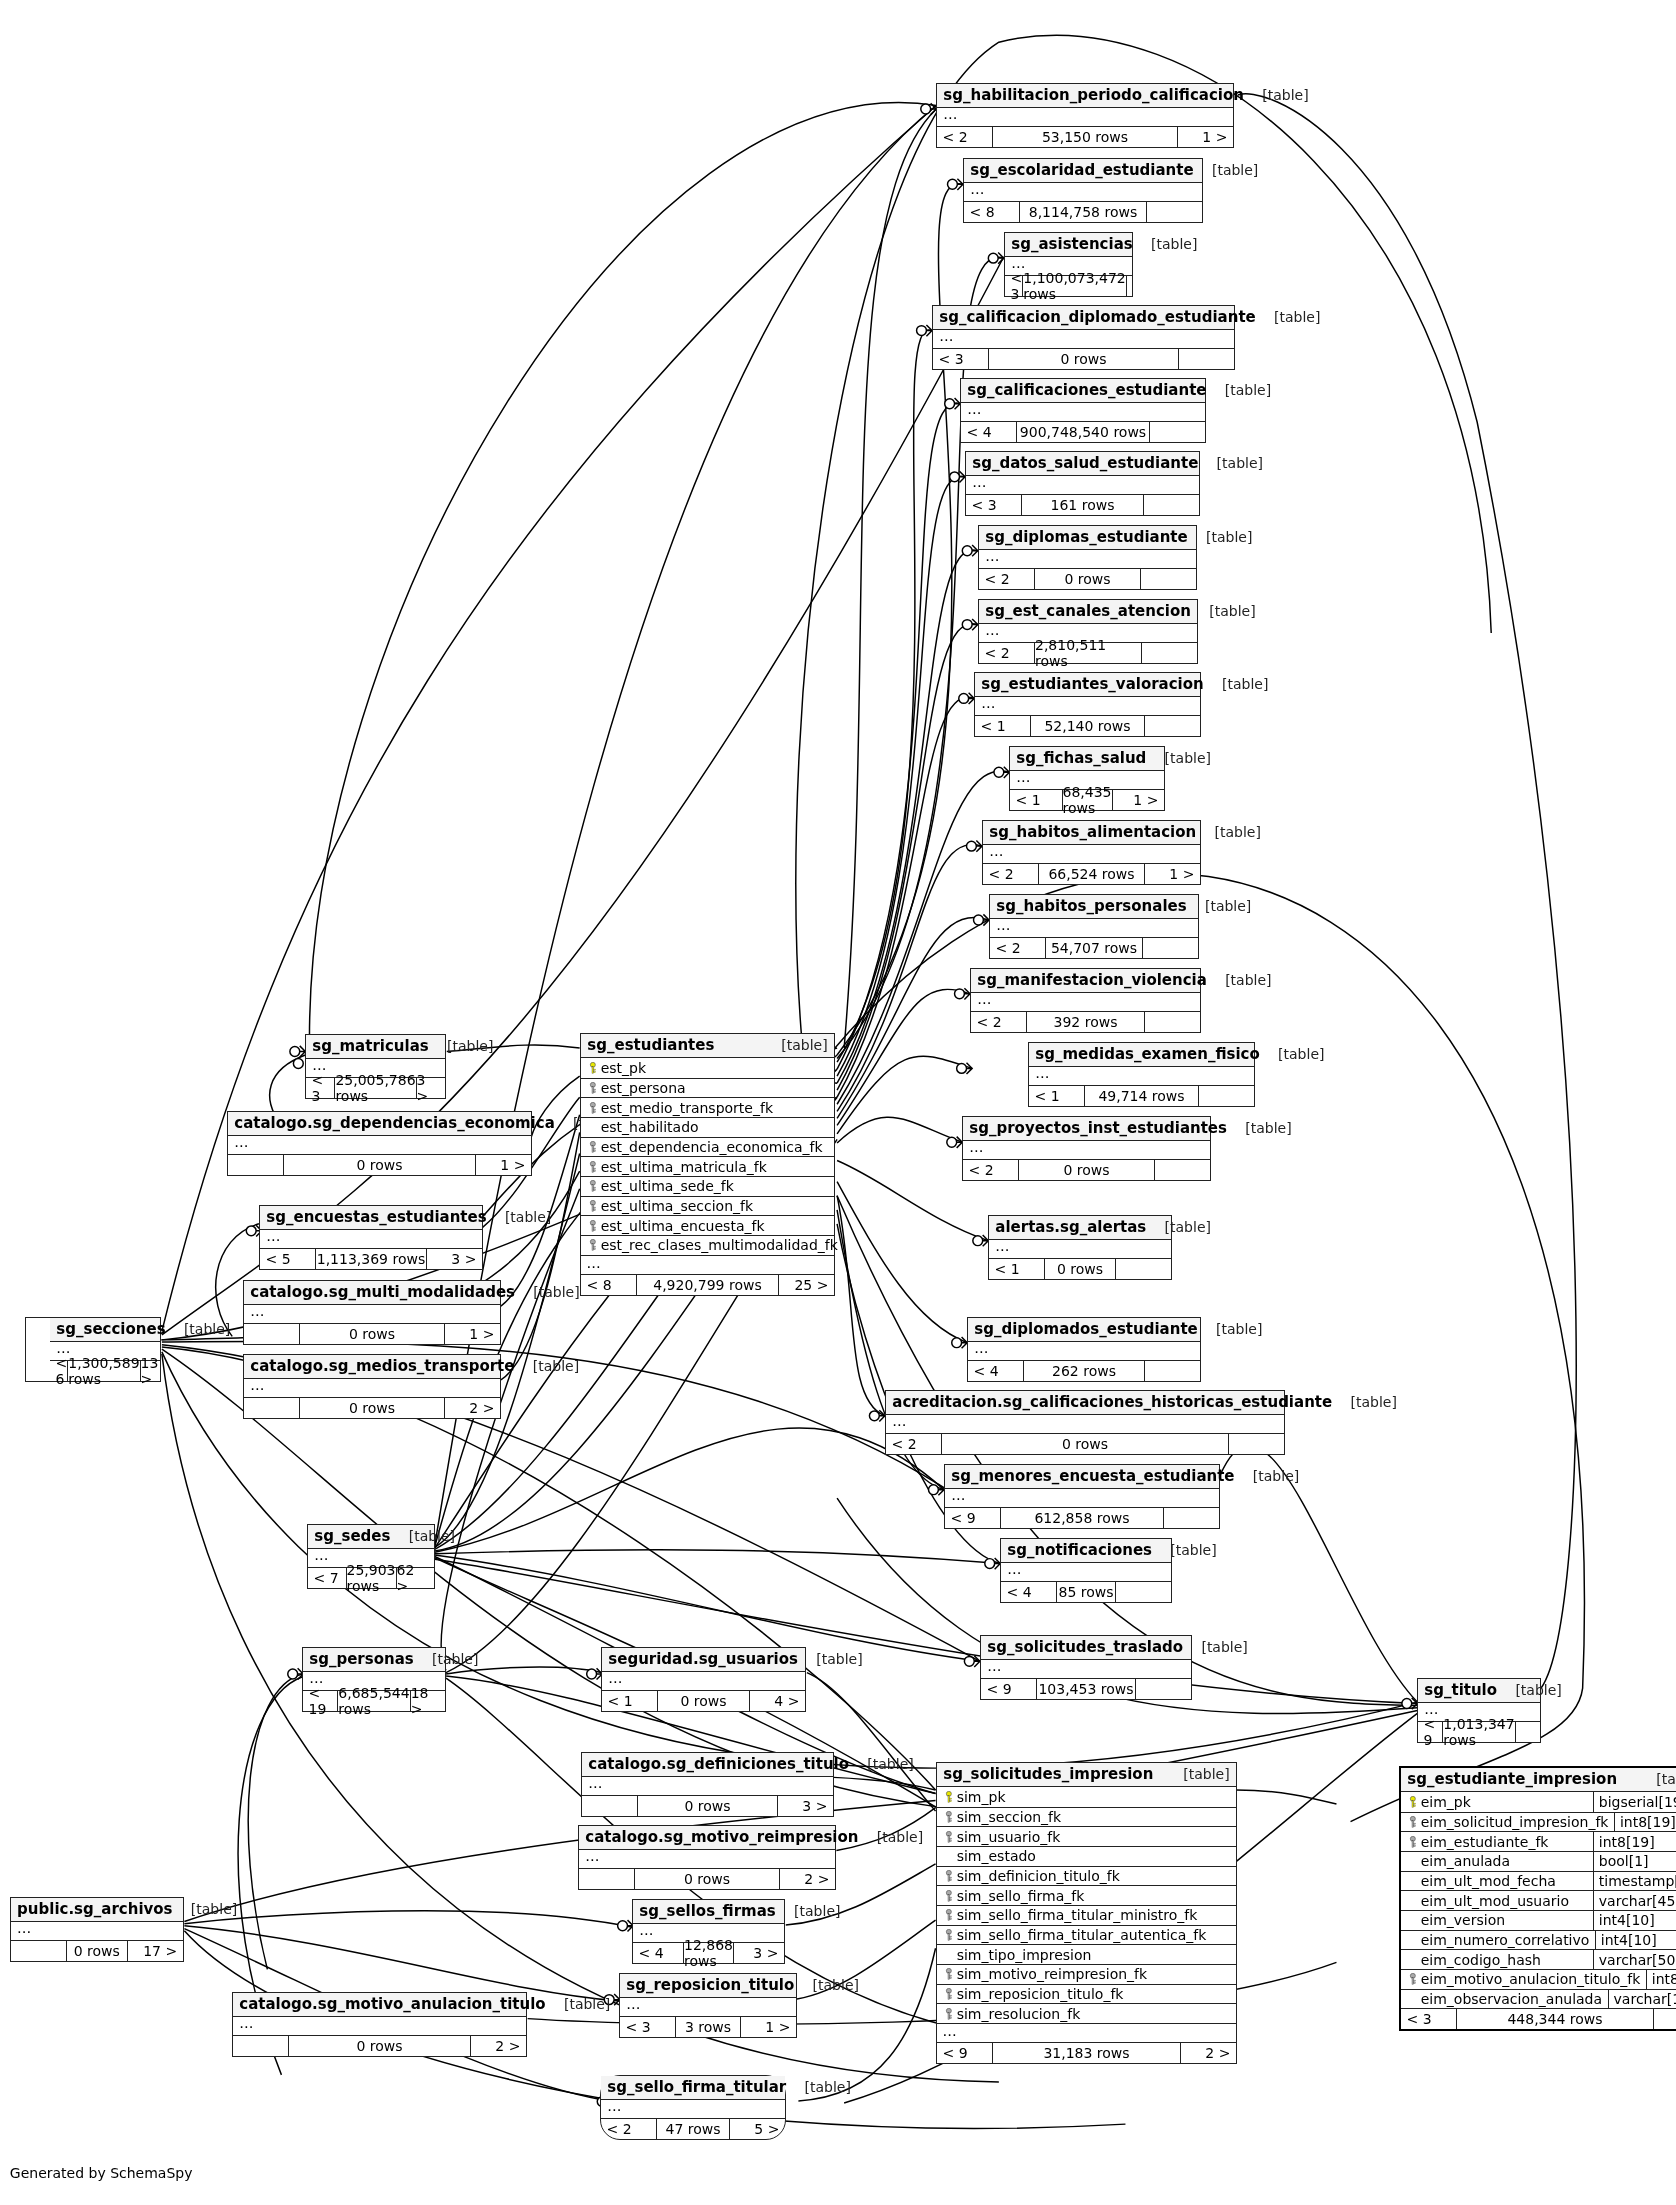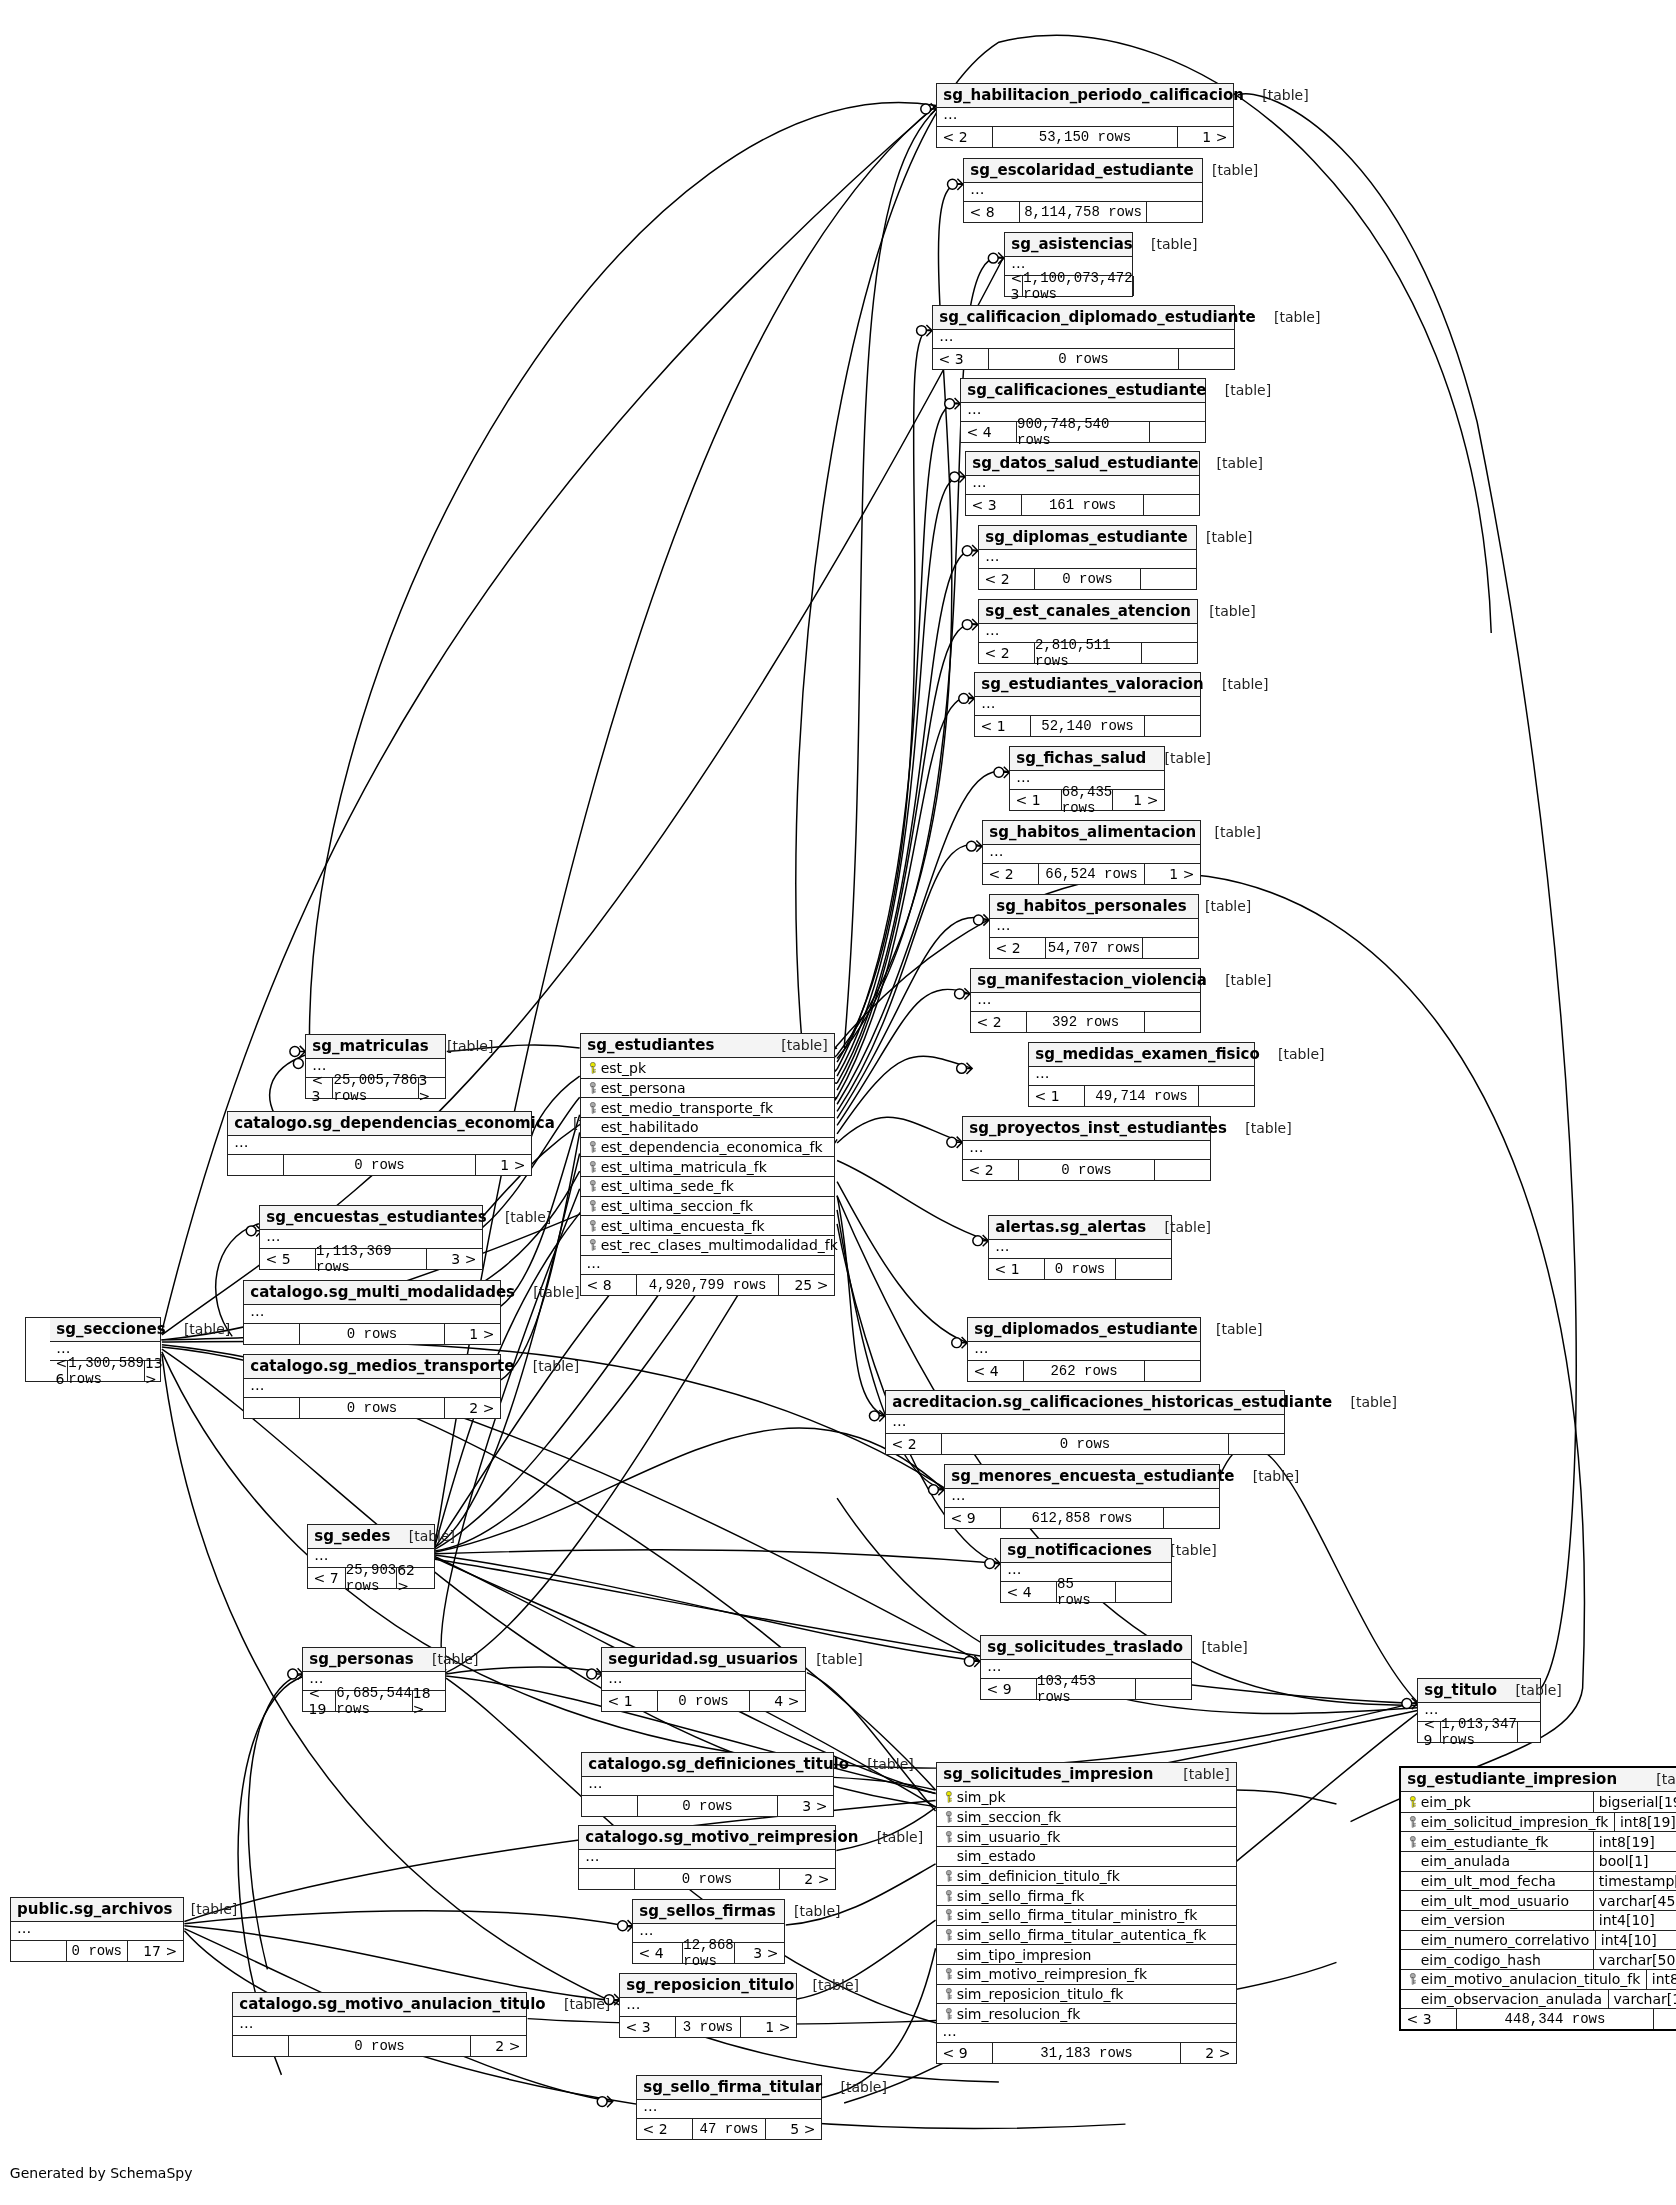--- a/index.html
+++ b/index.html
@@ -22,21 +22,21 @@
   .col{display:flex;align-items:center;border-top:1.4px solid #222;height:19.7px;padding:0 4.2px 0 5.6px;box-sizing:border-box;}
   .col:first-child{border-top:none;}
   .ckey{width:12.7px;flex:0 0 12.7px;display:flex;align-items:center;justify-content:center;}
   .cname{font-size:14px;color:#000;white-space:nowrap;flex:1;padding-left:1.4px;}
   .ctype{font-size:14px;color:#000;white-space:nowrap;border-left:1.4px solid #222;
          padding-left:4.9px;margin-left:5.6px;align-self:stretch;display:flex;align-items:center;}
   .dots{border-top:1.4px solid #222;font-size:14.8px;padding:0 5.6px;height:18.3px;line-height:14px;}
   .tfoot{display:flex;border-top:1.4px solid #222;height:21px;box-sizing:border-box;}
   .tfoot>div{font-size:14px;display:flex;align-items:center;box-sizing:border-box;}
   .f-left{justify-content:flex-start;padding-left:5.6px;}
-  .f-mid{justify-content:center;border-left:1.4px solid #222;border-right:1.4px solid #222;flex:1;font-family:Liberation Mono, monospace;}
+  .f-mid{justify-content:center;border-left:1.4px solid #222;border-right:1.4px solid #222;flex:1;}
   .f-right{justify-content:flex-end;padding-right:5.6px;}
   .footer-note{position:absolute;left:9.8px;top:2165px;font-size:14px;color:#000;}
   .keyicon{width:7.7px;height:12px;display:block;}
 </style>
 </head>
 <body>
 
 <div id="canvas">
 
   <svg id="edges" viewBox="0 0 2384 3135">
@@ -637,21 +637,21 @@
           <span class="tname">catalogo.sg_motivo_anulacion_titulo</span>
           <span class="ttag">[table]</span>
         </div>
         <div class="tellipsis">...</div>
         <div class="tfoot">
           <div class="f-left" style="width:55px"></div>
           <div class="f-mid">0 rows</div>
           <div class="f-right" style="width:55px">2 &gt;</div>
         </div>
       </div>
-      <div class="tbl" style="left: 636px; top: 2075px; width: 186px;">
+      <div class="tbl" style="left: 600px; top: 2075px; width: 186px; border-radius: 20px;">
         <div class="thead">
           <span class="tname">sg_sello_firma_titular</span>
           <span class="ttag">[table]</span>
         </div>
         <div class="tellipsis">...</div>
         <div class="tfoot">
           <div class="f-left" style="width:55px">&lt; 2</div>
           <div class="f-mid">47 rows</div>
           <div class="f-right" style="width:55px">5 &gt;</div>
         </div>

